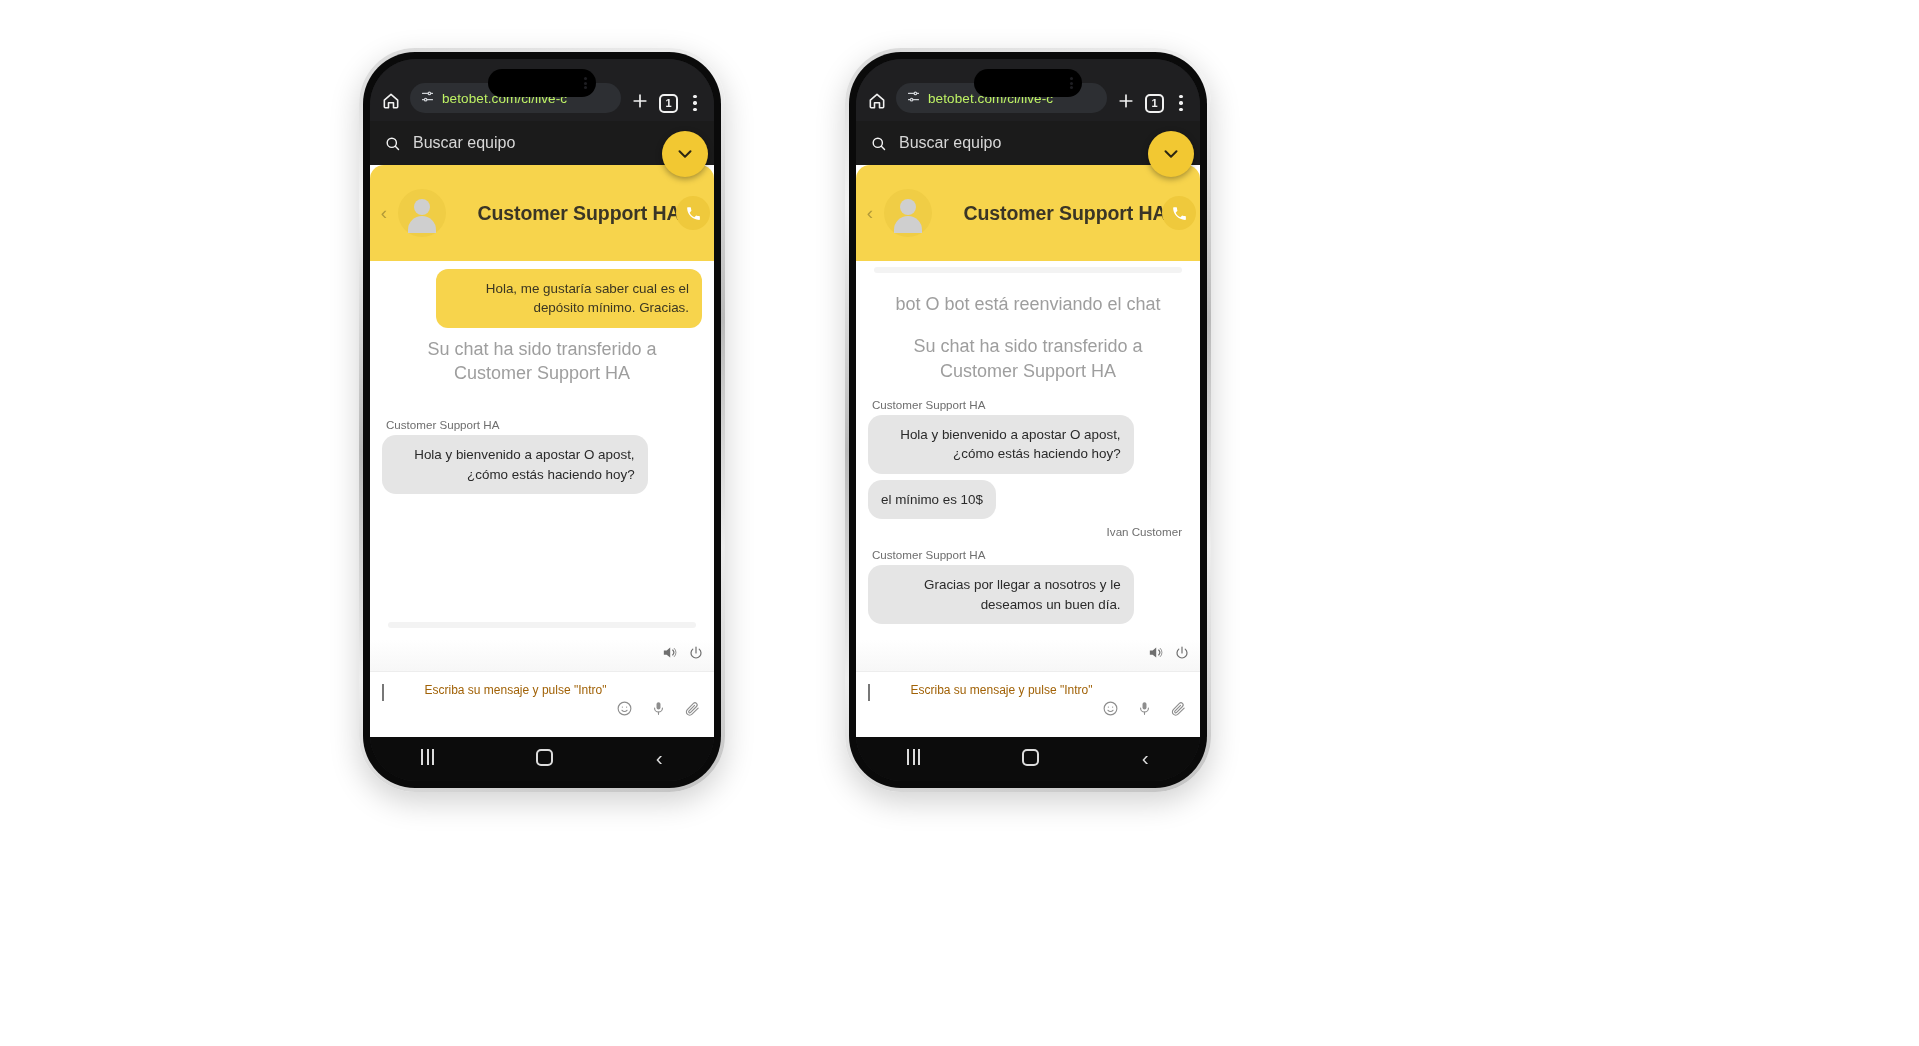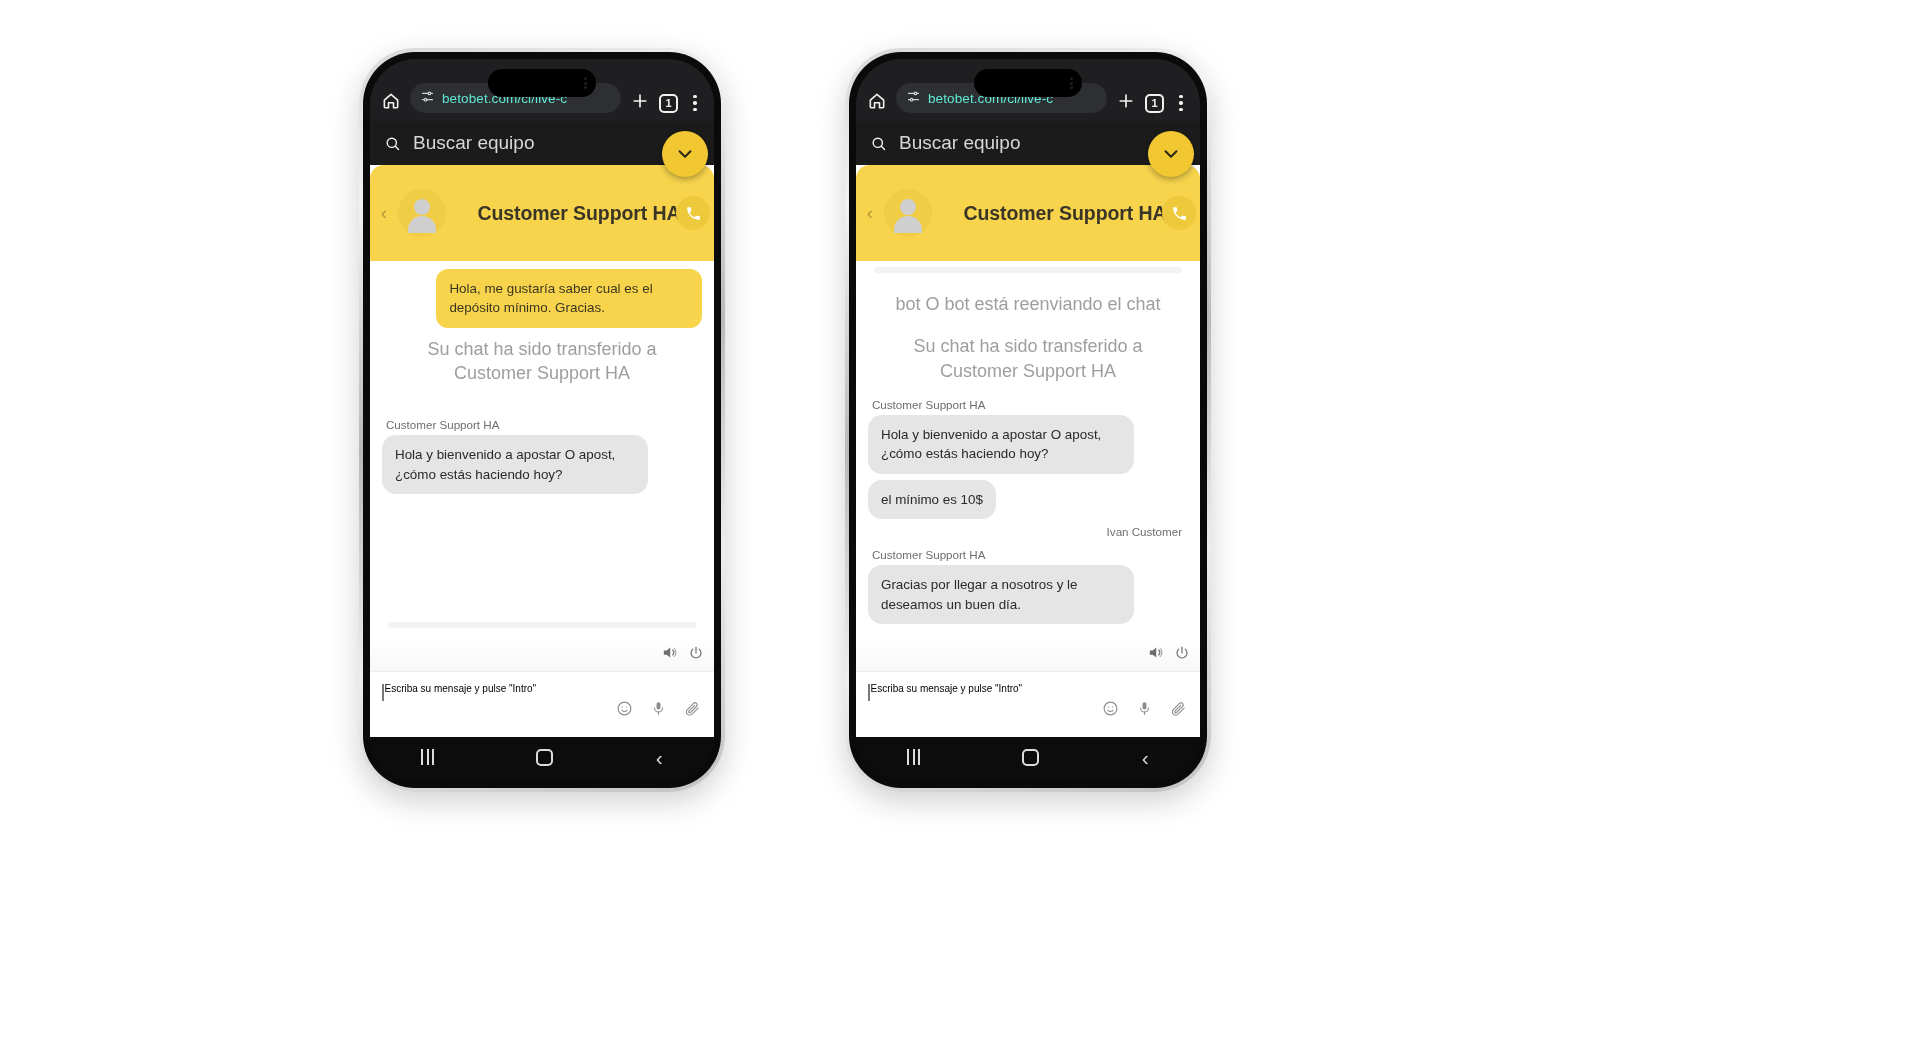--- a/index.html
+++ b/index.html
@@ -79,21 +79,21 @@
     height: 30px;
     background: #2d2f33;
     border-radius: 16px;
     display: flex; align-items: center;
     gap: 7px;
     padding: 0 10px;
     min-width: 0;
     overflow: hidden;
   }
   .omnibox .url {
-    color: #5eead4;
+    color: #bef264;
     font-size: 13.5px;
     white-space: nowrap;
     overflow: hidden;
     letter-spacing: .1px;
   }
   .tabcount {
     width: 19px; height: 19px;
     border: 2px solid #f1f1f1;
     border-radius: 5px;
     color: #f1f1f1;
@@ -110,21 +110,21 @@
     background: #1b1b1b;
     height: 44px;
     display: flex; align-items: center;
     padding: 0 14px;
     gap: 12px;
     flex: 0 0 auto;
     position: relative;
     z-index: 20;
   }
   .site-search .sq { color: #f3f3f3; display:flex; }
-  .site-search .ph { color: #d7d7d7; font-size: 19px; }
+  .site-search .ph { color: #d7d7d7; font-size: 16px; }
 
   .fab {
     position: absolute;
     right: 6px; top: 72px;
     width: 46px; height: 46px;
     border-radius: 50%;
     background: #F2C832;
     display: flex; align-items: center; justify-content: center;
     z-index: 35;
     box-shadow: 0 2px 6px rgba(0,0,0,.35);
@@ -193,21 +193,21 @@
     text-align: center;
     line-height: 1.35;
     margin: 9px 12px;
   }
   .sender {
     color: #6e6e6e;
     font-size: 11.6px;
     margin: 6px 0 4px 4px;
   }
   .sender.me { text-align: right; margin-right: 6px; }
-  .row { display: flex; }
+  .row { display: flex; text-align: right; }
   .row.me { justify-content: flex-end; }
   .bubble {
     max-width: 83%;
     padding: 10px 13px;
     border-radius: 14px;
     font-size: 13.4px;
     line-height: 1.45;
     color: #2a2a2a;
   }
   .bubble.agent { background: #e5e5e5; }
@@ -225,21 +225,21 @@
     border-top: 1px solid #ededed;
     background: #fff;
     height: 66px;
     display: flex; align-items: flex-start;
     padding: 11px 12px 0 12px;
     position: relative;
   }
   .chat-input .caret {
     width: 1.5px; height: 17px; background: #777; margin-right: 1px; margin-top: 1px;
   }
-  .chat-input .plc { color: #000000; font-size: 10px; }
+  .chat-input .plc { color: #a16207; font-size: 12px; padding-left: 40px; }
   .chat-input .tools {
     position: absolute; right: 13px; bottom: 16px;
     display: flex; gap: 17px; color: #8e8e8e;
   }
 
   
   .navbar {
     flex: 0 0 auto;
     height: 44px;
     background: #0c0c0c;

